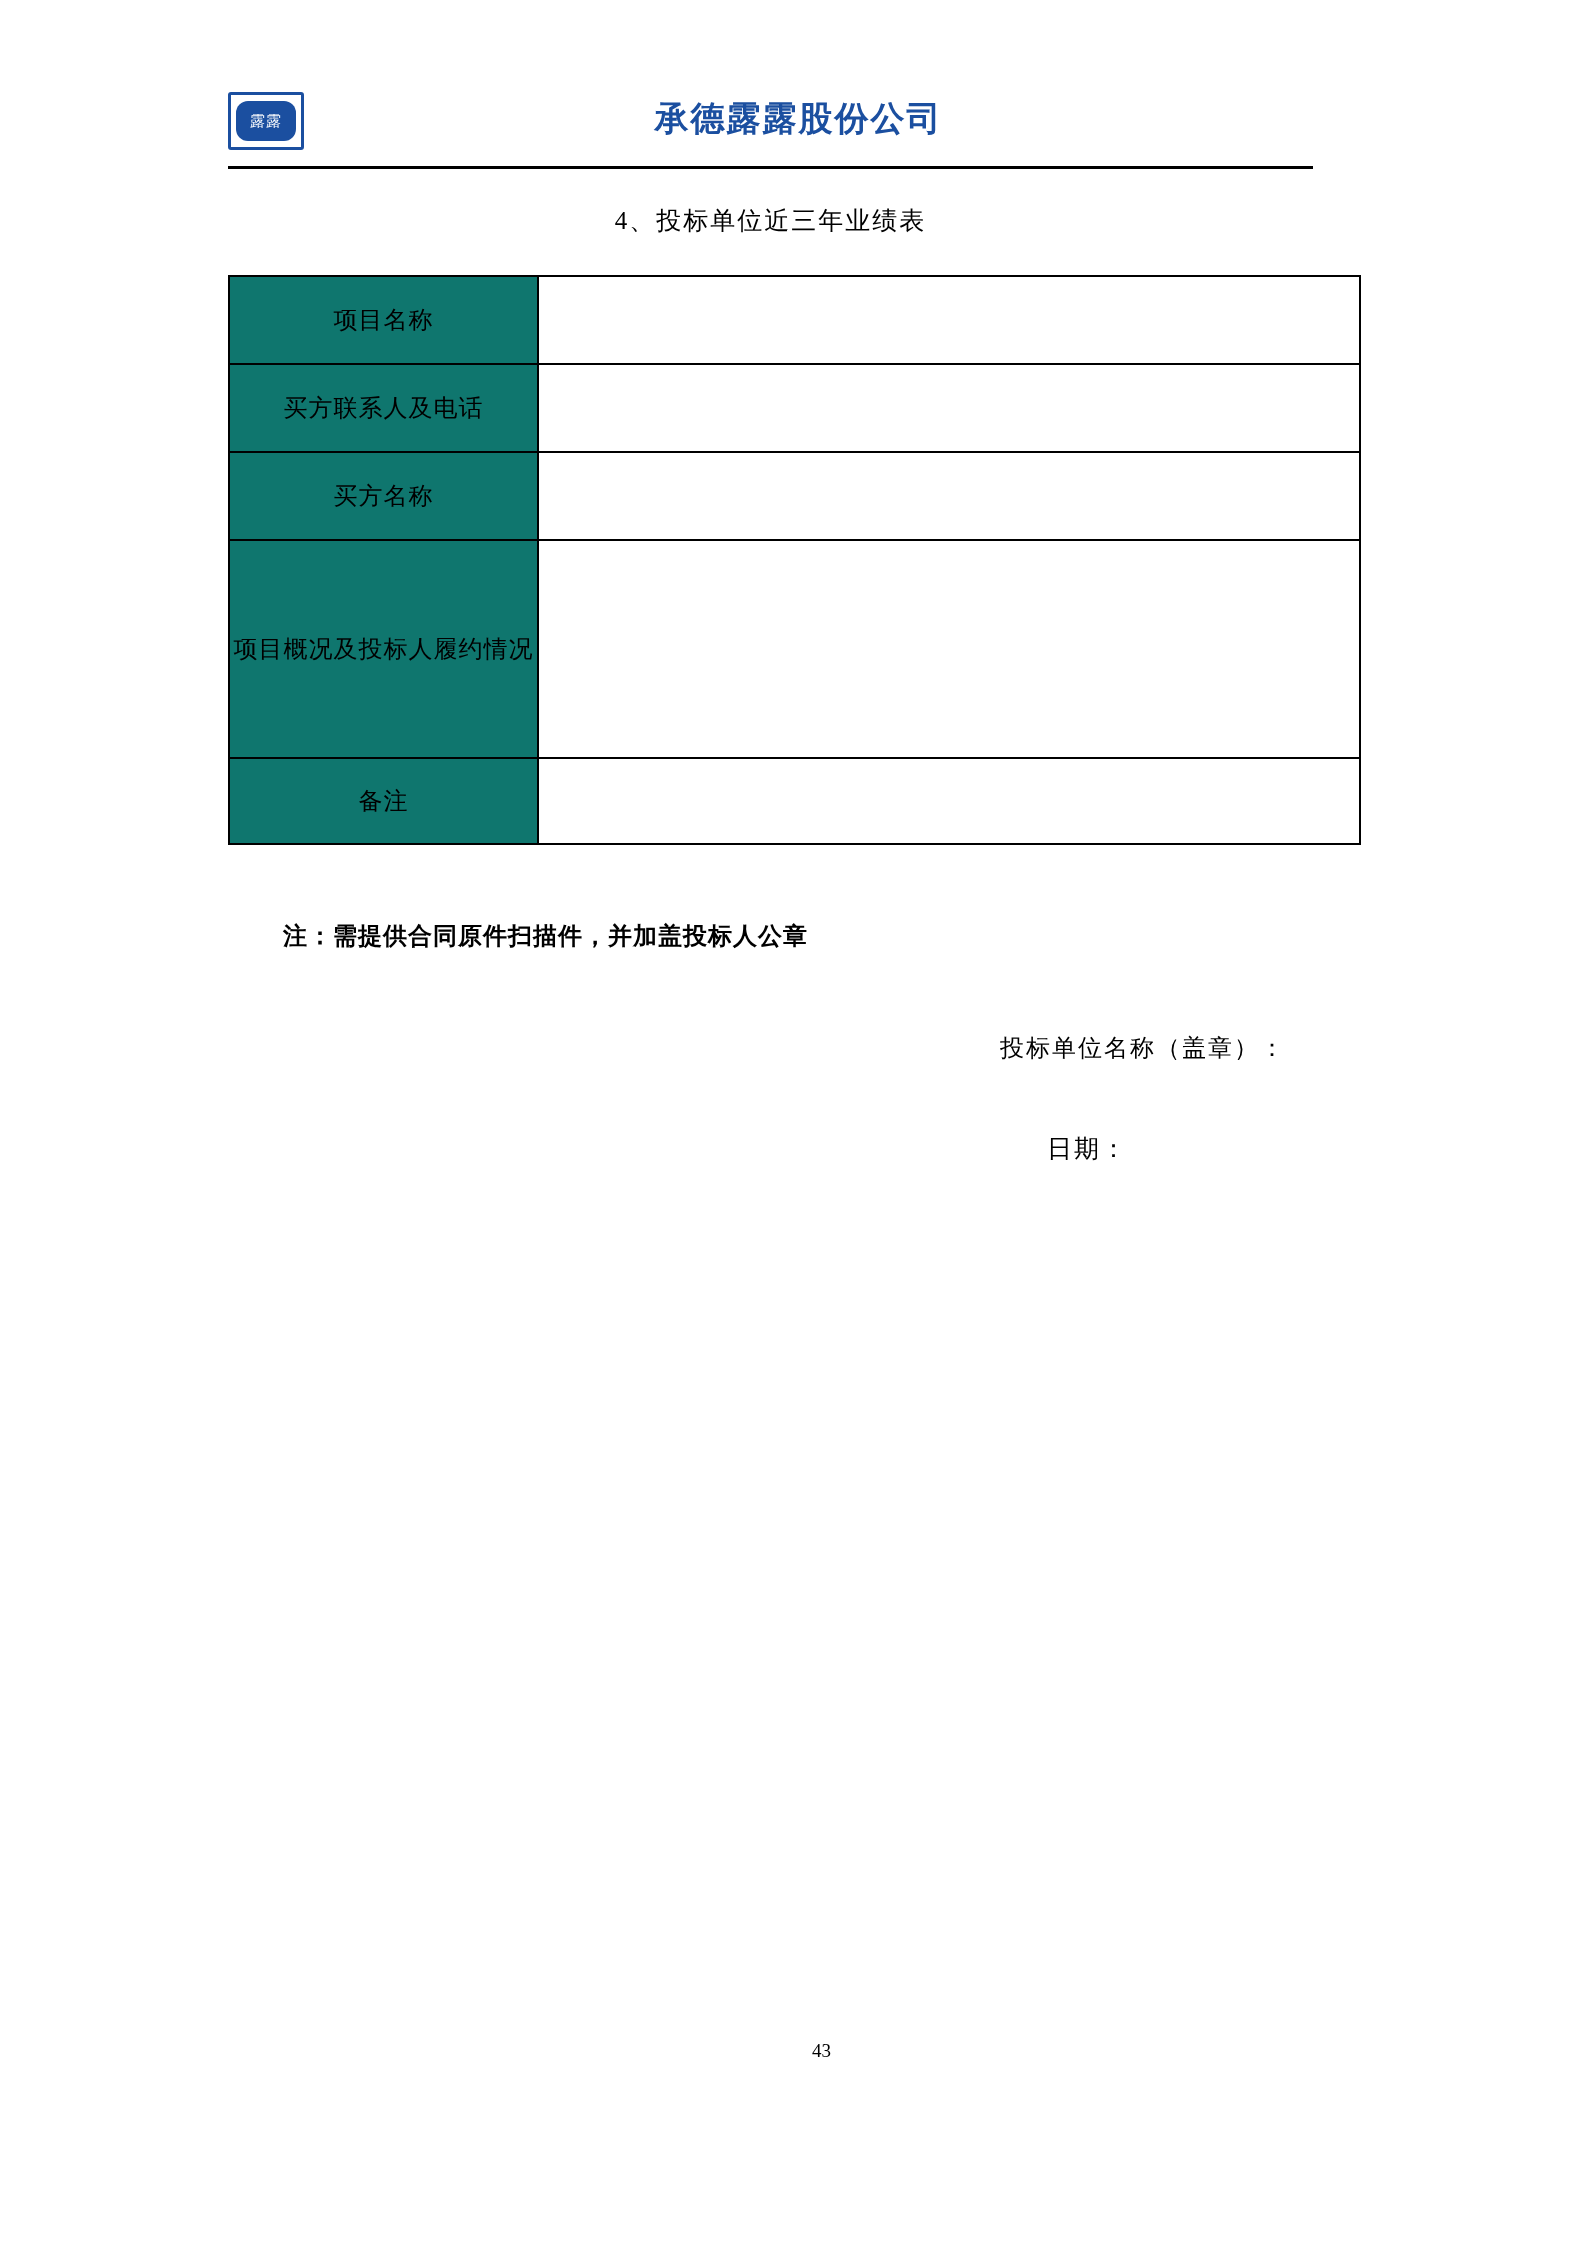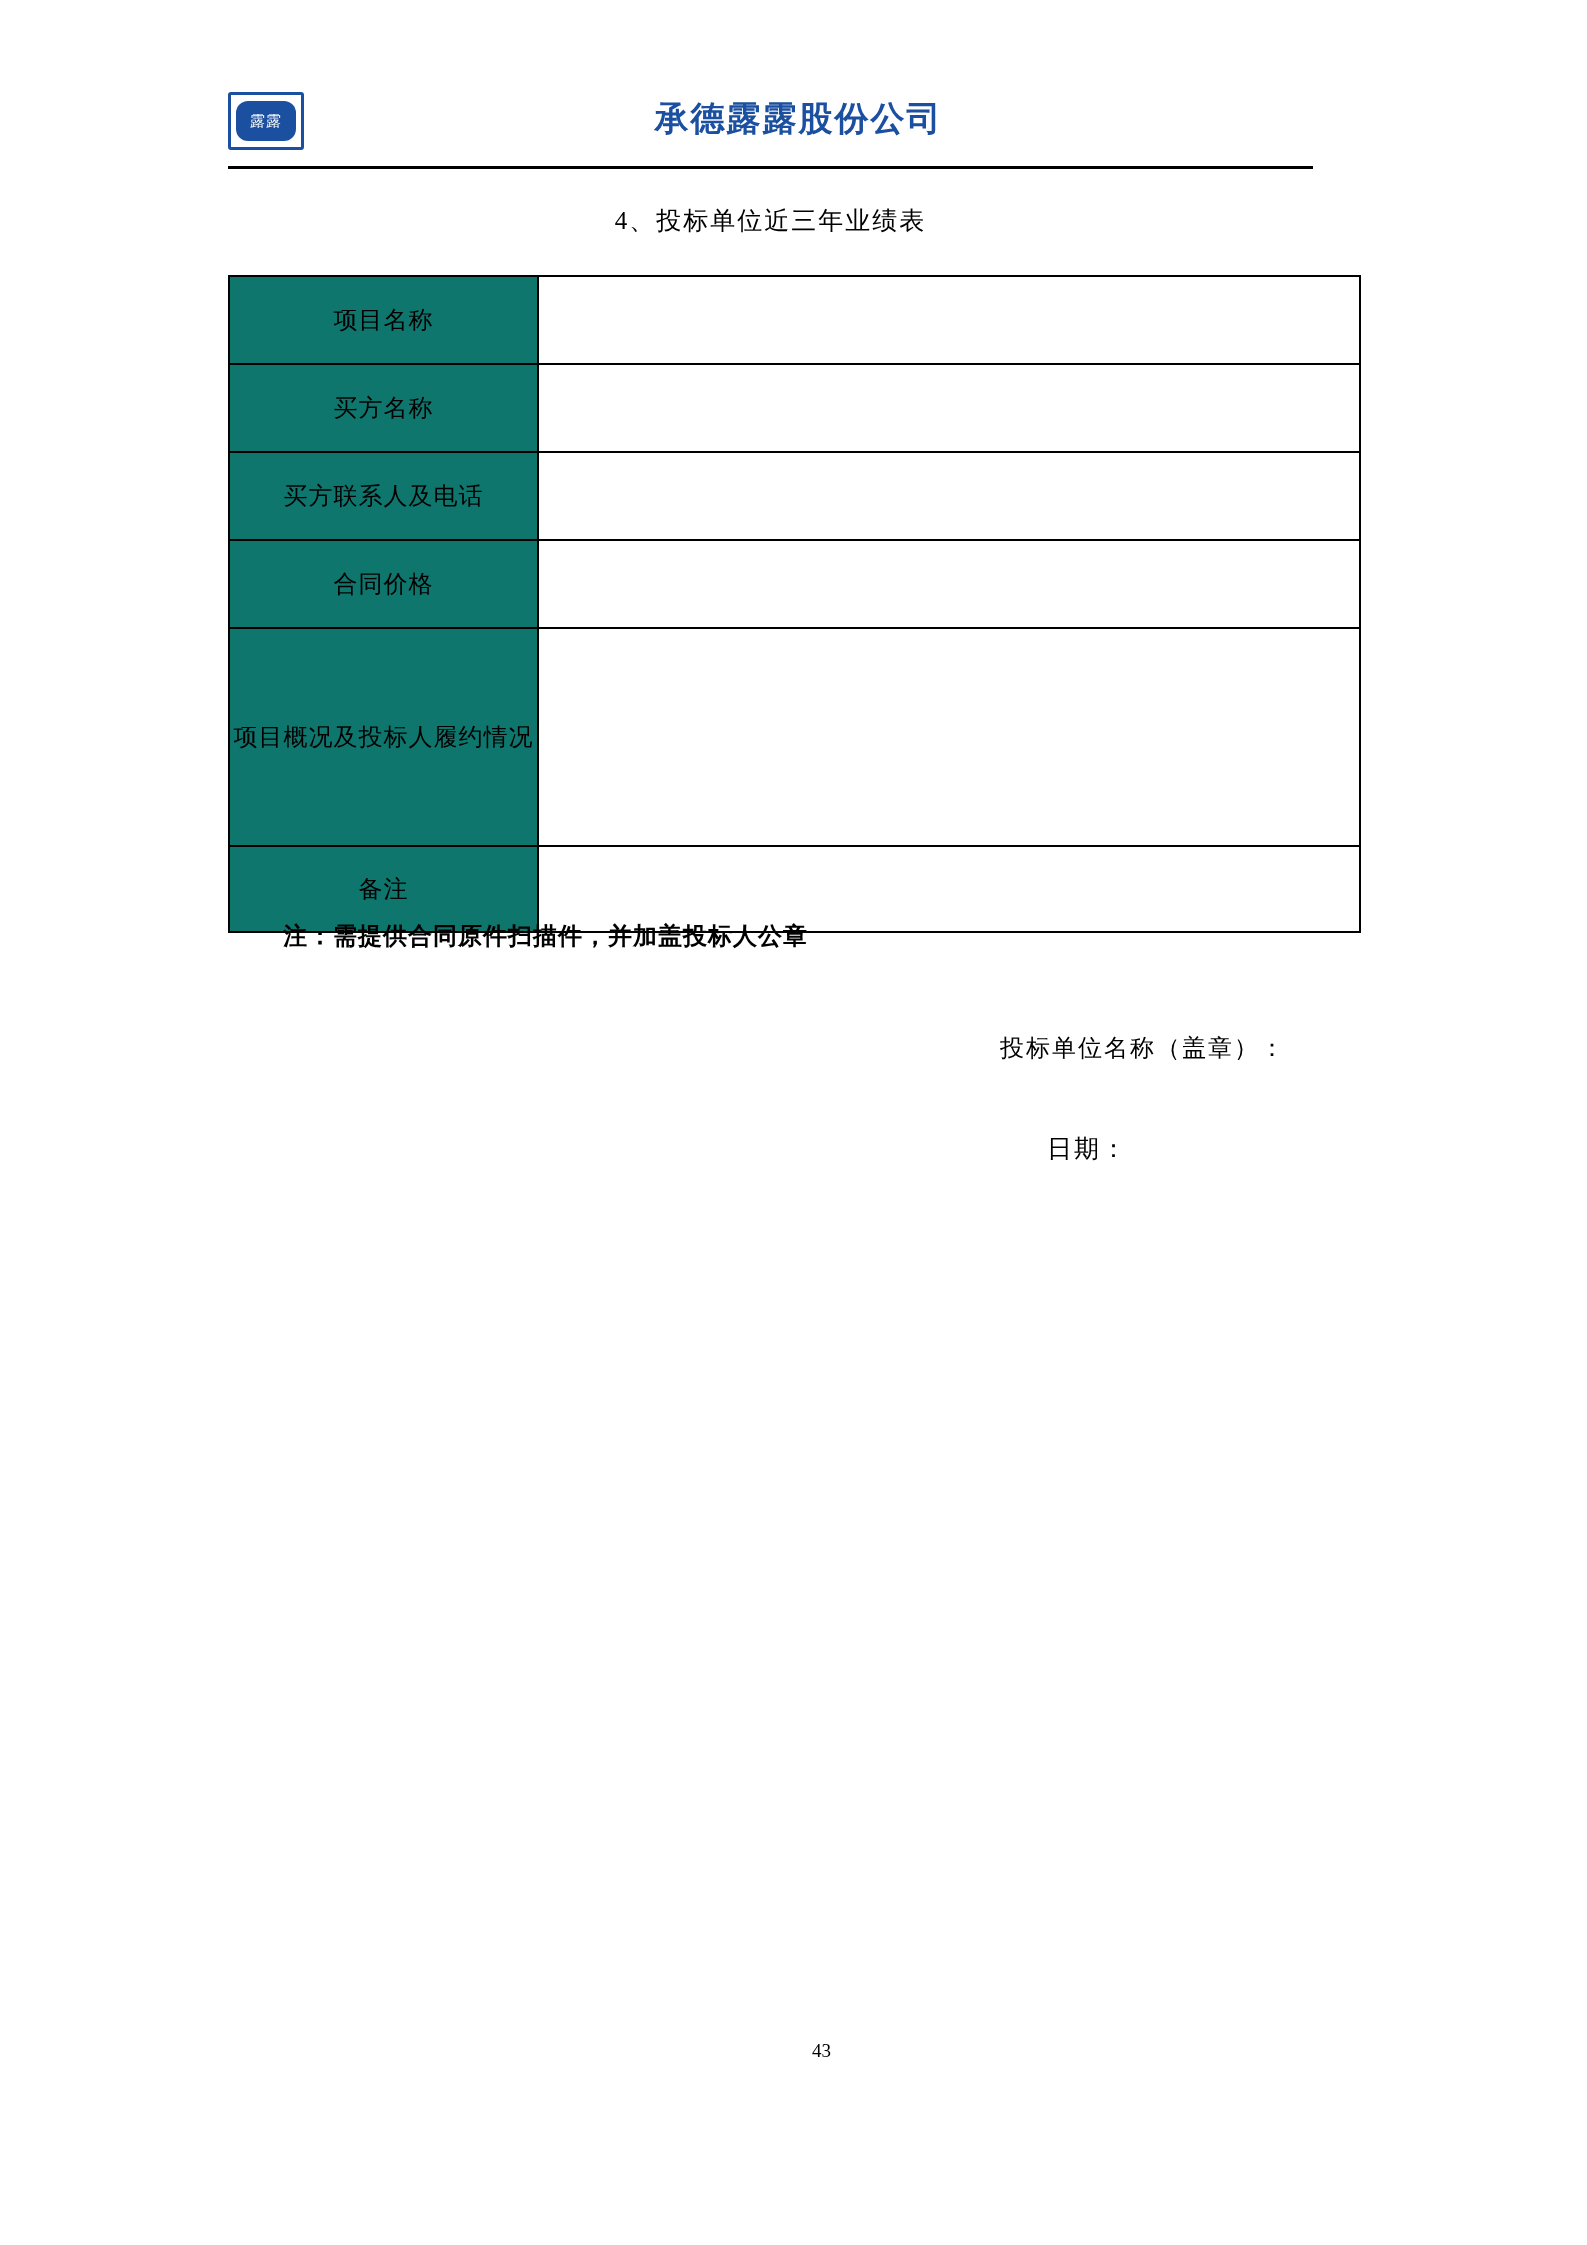--- a/index.html
+++ b/index.html
@@ -173,29 +173,25 @@
 
   <div class="section-title">4、投标单位近三年业绩表</div>
 
   <table class="perf-table">
     <tbody>
       <tr class="row-std">
         <td class="label">项目名称</td>
         <td class="value"></td>
       </tr>
       <tr class="row-std">
+        <td class="label">买方联系人及电话</td>
+        <td class="value"></td>
+      </tr>
+      <tr class="row-std">
         <td class="label">买方名称</td>
-        <td class="value"></td>
-      </tr>
-      <tr class="row-std">
-        <td class="label">买方联系人及电话</td>
-        <td class="value"></td>
-      </tr>
-      <tr class="row-std">
-        <td class="label">合同价格</td>
         <td class="value"></td>
       </tr>
       <tr class="row-tall">
         <td class="label">项目概况及投标人履约情况</td>
         <td class="value"></td>
       </tr>
       <tr class="row-note">
         <td class="label">备注</td>
         <td class="value"></td>
       </tr>

